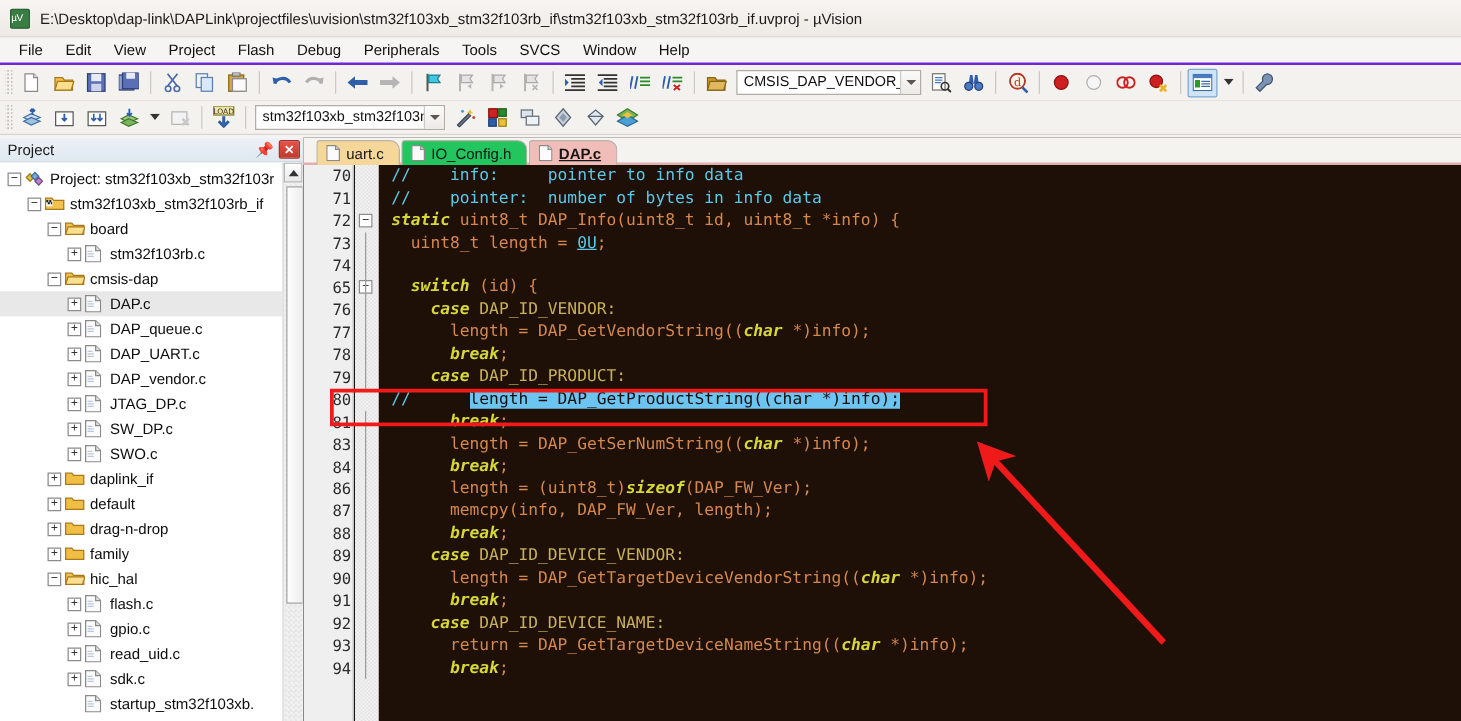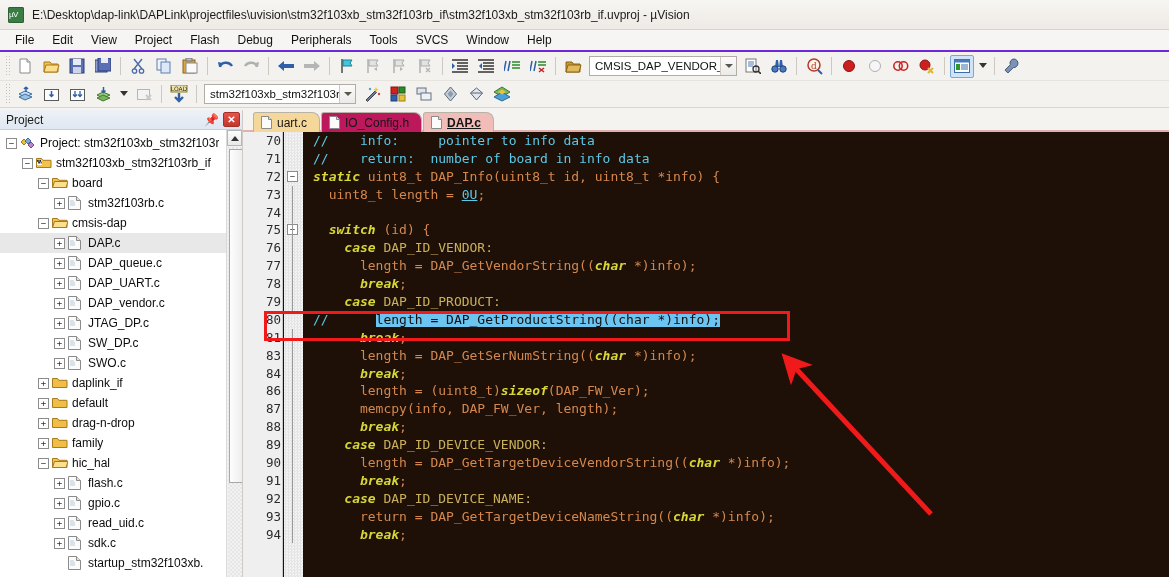--- a/index.html
+++ b/index.html
@@ -847,46 +847,46 @@
 
     <div class="editor">
       <div class="tabs" id="tabs">
           <div class="tab t1" style="background: rgb(246, 215, 154);">
             <span class="ficon"><svg width="11" height="13" viewBox="0 0 11 13">
                 <path d="M0.5 0.5h7l3 3v9h-10z" fill="#fbfbfb" stroke="#8a8a8a"></path>
                 <path d="M7.5 0.5v3h3" fill="#e0e0e0" stroke="#8a8a8a"></path>
               </svg></span>
             <span class="tname">uart.c</span>
           </div>
-          <div class="tab t2" style="background: #be185d;">
+          <div class="tab t2" style="background: #22c55e;">
             <span class="ficon"><svg width="11" height="13" viewBox="0 0 11 13">
                 <path d="M0.5 0.5h7l3 3v9h-10z" fill="#fbfbfb" stroke="#8a8a8a"></path>
                 <path d="M7.5 0.5v3h3" fill="#e0e0e0" stroke="#8a8a8a"></path>
               </svg></span>
             <span class="tname">IO_Config.h</span>
           </div>
           <div class="tab t3 active" style="background: rgb(240, 189, 184);">
             <span class="ficon"><svg width="11" height="13" viewBox="0 0 11 13">
                 <path d="M0.5 0.5h7l3 3v9h-10z" fill="#fbfbfb" stroke="#8a8a8a"></path>
                 <path d="M7.5 0.5v3h3" fill="#e0e0e0" stroke="#8a8a8a"></path>
               </svg></span>
             <span class="tname">DAP.c</span>
           </div>
         </div>
       <div class="code">
         <div class="gutter"></div>
         <div class="foldcol"></div>
 
         <div class="lines" id="lines">
             <div class="ln"><span class="num">70</span><span class="c-com">//    info:     pointer to info data</span></div>
-            <div class="ln"><span class="num">71</span><span class="c-com">//    return:  number of board in info data</span></div>
+            <div class="ln"><span class="num">71</span><span class="c-com">//    pointer:  number of bytes in info data</span></div>
             <div class="ln"><span class="num">72</span><span class="fold">−</span><span class="c-kw">static</span><span class="c-txt"> uint8_t DAP_Info(uint8_t id, uint8_t *info) {</span></div>
             <div class="ln"><span class="num">73</span><span class="foldpipe" style="top: 0px; bottom: 0px;"></span><span class="c-txt">  uint8_t length = </span><span class="c-num">0U</span><span class="c-txt">;</span></div>
             <div class="ln"><span class="num">74</span><span class="foldpipe" style="top: 0px; bottom: 0px;"></span></div>
-            <div class="ln"><span class="num">75</span><span class="fold">−</span><span class="foldpipe" style="top: 0px; bottom: 0px;"></span><span class="c-txt">  </span><span class="c-kw">switch</span><span class="c-txt"> (id) {</span></div>
+            <div class="ln"><span class="num">65</span><span class="fold">−</span><span class="foldpipe" style="top: 0px; bottom: 0px;"></span><span class="c-txt">  </span><span class="c-kw">switch</span><span class="c-txt"> (id) {</span></div>
             <div class="ln"><span class="num">76</span><span class="foldpipe" style="top: 0px; bottom: 0px;"></span><span class="c-txt">    </span><span class="c-kw">case</span><span class="c-id"> DAP_ID_VENDOR:</span></div>
             <div class="ln"><span class="num">77</span><span class="foldpipe" style="top: 0px; bottom: 0px;"></span><span class="c-txt">      length = DAP_GetVendorString((</span><span class="c-kw">char</span><span class="c-txt"> *)info);</span></div>
             <div class="ln"><span class="num">78</span><span class="foldpipe" style="top: 0px; bottom: 0px;"></span><span class="c-txt">      </span><span class="c-kw">break</span><span class="c-txt">;</span></div>
             <div class="ln"><span class="num">79</span><span class="foldpipe" style="top: 0px; bottom: 0px;"></span><span class="c-txt">    </span><span class="c-kw">case</span><span class="c-id"> DAP_ID_PRODUCT:</span></div>
             <div class="ln"><span class="num">80</span><span class="c-com">//</span><span class="c-txt">      </span><span class="sel-hl">length = DAP_GetProductString((char *)info);</span></div>
             <div class="ln"><span class="num">81</span><span class="foldpipe" style="top: 0px; bottom: 0px;"></span><span class="c-txt">      </span><span class="c-kw">break</span><span class="c-txt">;</span></div>
             <div class="ln"><span class="num">83</span><span class="foldpipe" style="top: 0px; bottom: 0px;"></span><span class="c-txt">      length = DAP_GetSerNumString((</span><span class="c-kw">char</span><span class="c-txt"> *)info);</span></div>
             <div class="ln"><span class="num">84</span><span class="foldpipe" style="top: 0px; bottom: 0px;"></span><span class="c-txt">      </span><span class="c-kw">break</span><span class="c-txt">;</span></div>
             <div class="ln"><span class="num">86</span><span class="foldpipe" style="top: 0px; bottom: 0px;"></span><span class="c-txt">      length = (uint8_t)</span><span class="c-kw">sizeof</span><span class="c-txt">(DAP_FW_Ver);</span></div>
             <div class="ln"><span class="num">87</span><span class="foldpipe" style="top: 0px; bottom: 0px;"></span><span class="c-txt">      memcpy(info, DAP_FW_Ver, length);</span></div>

